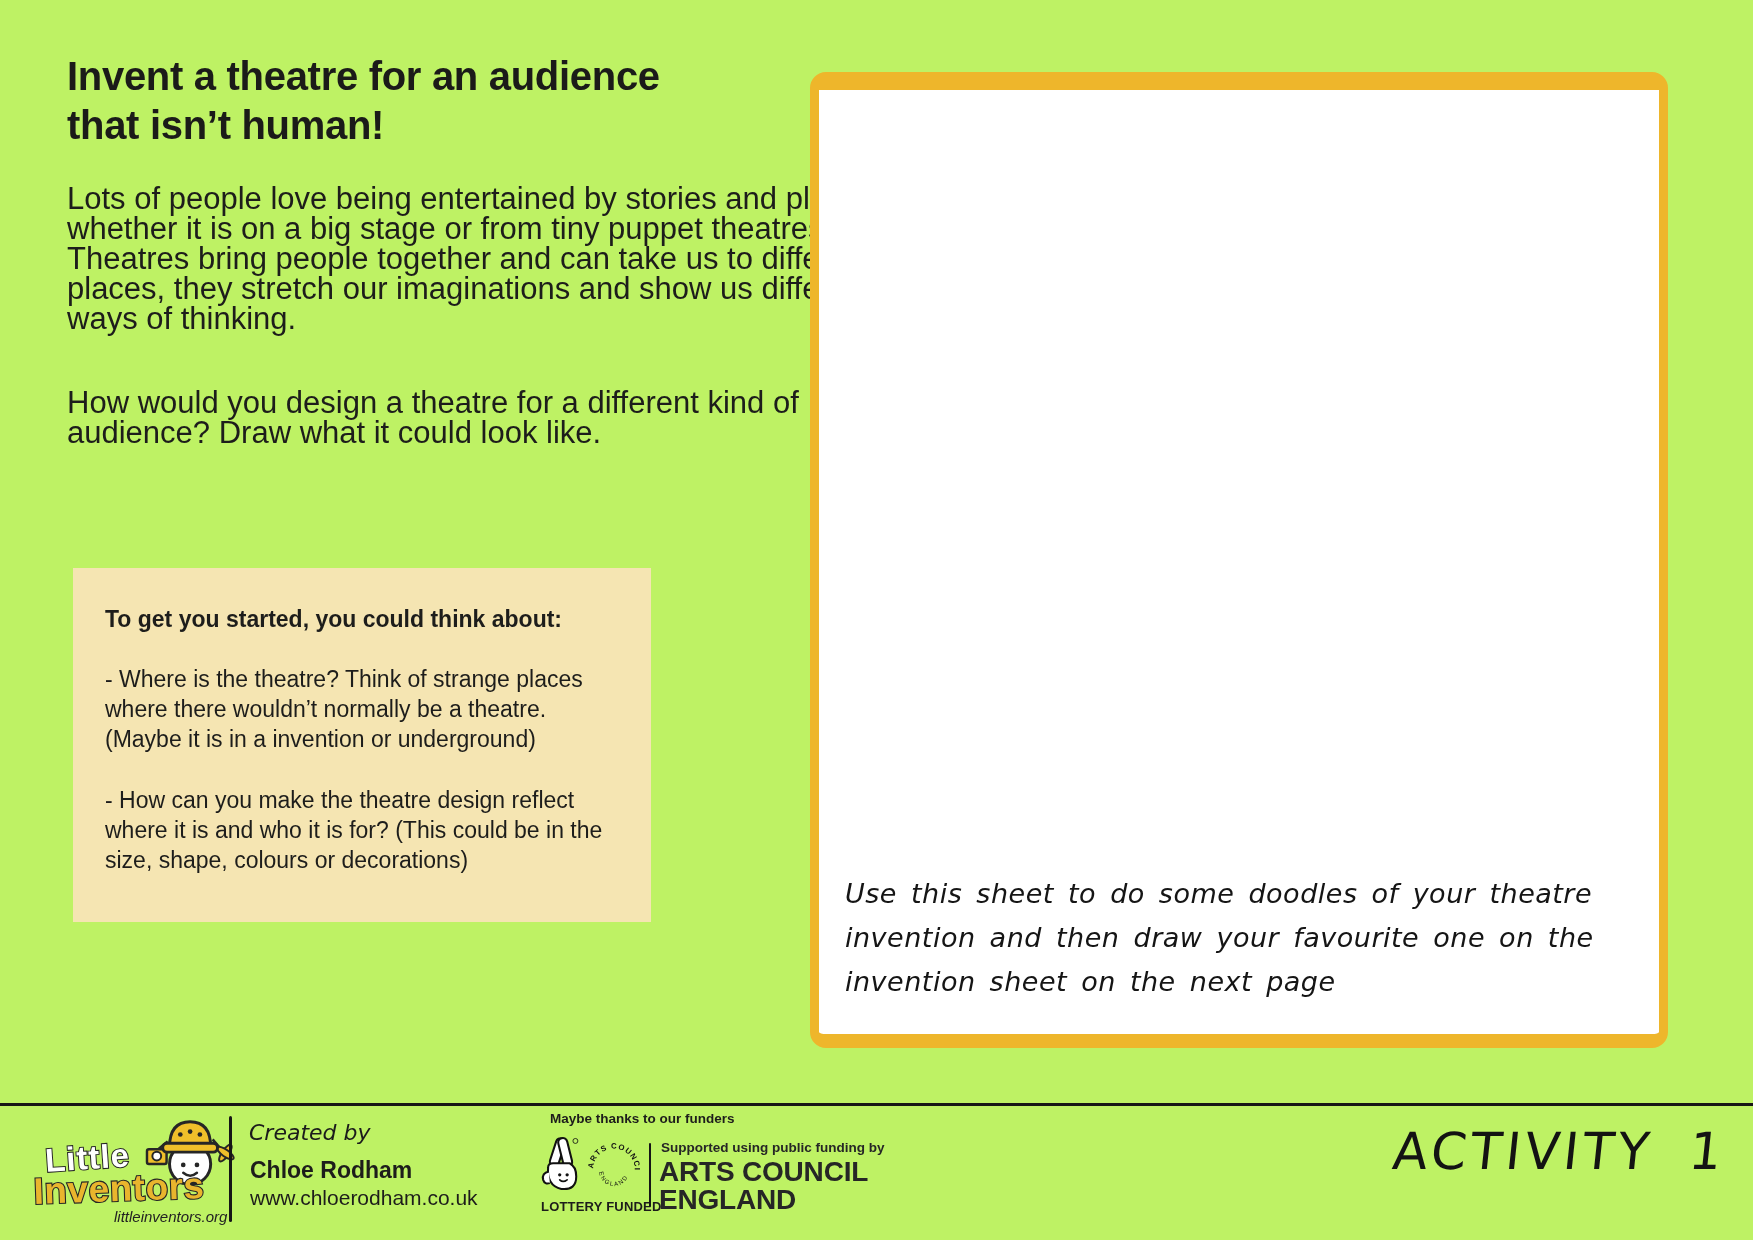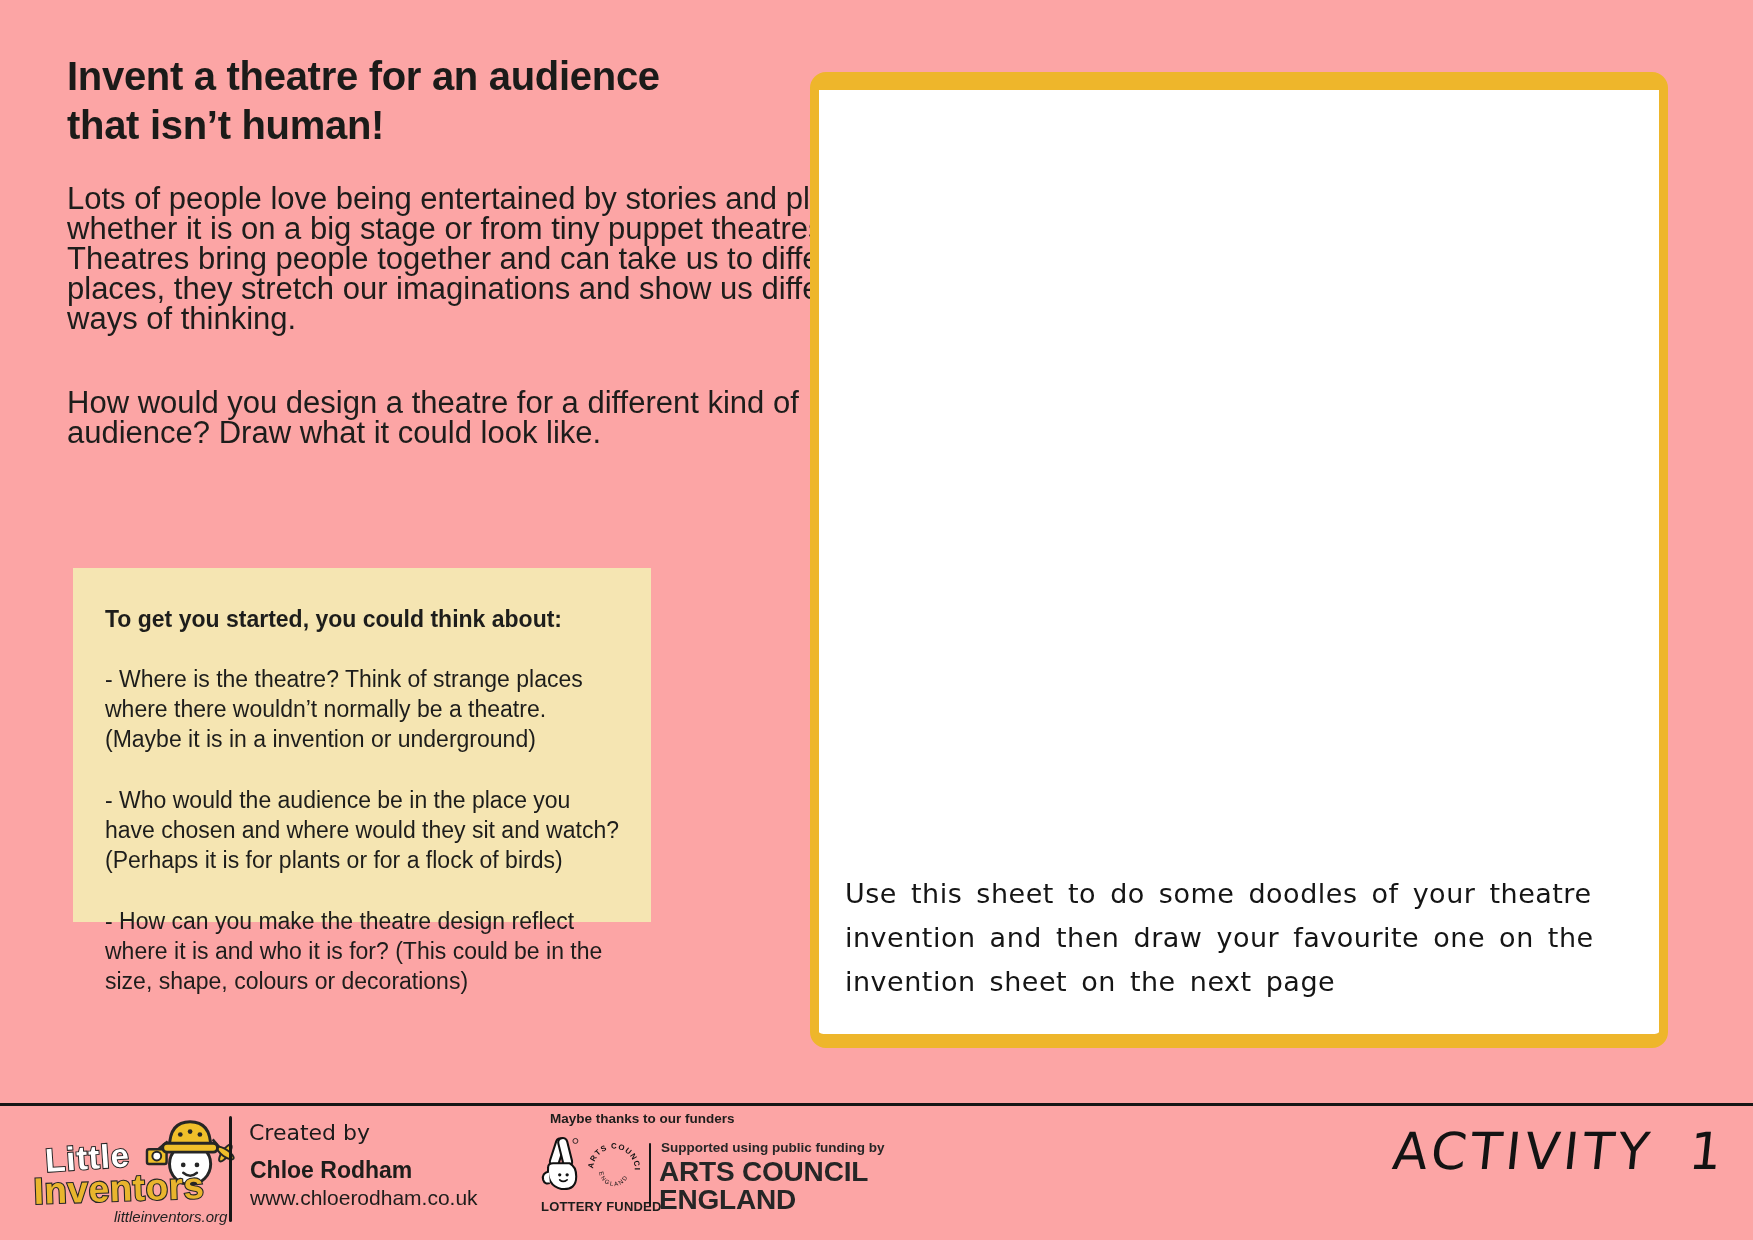--- a/index.html
+++ b/index.html
@@ -1,37 +1,37 @@
 <!DOCTYPE html>
 <html><head>
 <meta charset="utf-8">
 <style>
   html,body{margin:0;padding:0;background:#ffffff;}
-  .page{position:relative;width:1753px;height:1240px;background:#fca5a5;
+  .page{position:relative;width:1753px;height:1240px;background:#bef264;
         font-family:"Liberation Sans",sans-serif;color:#1d1d1b;overflow:hidden;}
   .abs{position:absolute;margin:0;}
 
   
   .title{left:67px;top:52px;font-size:40px;line-height:49px;font-weight:700;
          letter-spacing:-0.3px;white-space:pre;color:#1b1b19;}
   .para{font-size:31px;line-height:30px;white-space:pre;}
   .p1{left:67px;top:184px;}
   .p2{left:67px;top:388px;}
 
   
   .hintbox{left:73px;top:568px;width:578px;height:354px;background:#F5E5B2;}
   .hint-inner{position:absolute;left:32px;top:38px;right:8px;}
   .hint-h{font-size:23px;font-weight:700;margin:0 0 31px 0;white-space:pre;}
   .hint-b{font-size:23px;line-height:30px;margin:0 0 31px 0;white-space:pre;}
 
   
   .doodlebox{left:810px;top:72px;width:858px;height:976px;box-sizing:border-box;
              border:9px solid #EEB62B;border-top-width:18px;border-bottom-width:14px;
              border-radius:16px;background:#ffffff;}
-  .hand{font-family:"DejaVu Sans",sans-serif;}
+  .hand{font-family:"DejaVu Sans",sans-serif;font-style:italic;}
   .caption{left:845px;top:872px;font-size:27px;line-height:44px;letter-spacing:0.5px;
            word-spacing:5px;white-space:pre;color:#151515;}
 
   
   .footline{left:0;top:1103px;width:1753px;height:3px;background:#161616;}
   .vline{background:#161616;border-radius:2px;}
   .vline1{left:229px;top:1116px;width:3px;height:106px;}
   .vline2{left:649px;top:1143px;width:2px;height:64px;}
 
   .created-by{left:249px;top:1120px;font-size:22px;color:#1b1b1b;}
@@ -67,23 +67,20 @@
 ways of thinking.</p>
   <p class="abs para p2">How would you design a theatre for a different kind of
 audience? Draw what it could look like.</p>
 
   <div class="abs hintbox">
     <div class="hint-inner">
       <p class="hint-h">To get you started, you could think about:</p>
       <p class="hint-b">- Where is the theatre? Think of strange places
 where there wouldn’t normally be a theatre.
 (Maybe it is in a invention or underground)</p>
-      <p class="hint-b">- Who would the audience be in the place you
-have chosen and where would they sit and watch?
-(Perhaps it is for plants or for a flock of birds)</p>
       <p class="hint-b">- How can you make the theatre design reflect
 where it is and who it is for? (This could be in the
 size, shape, colours or decorations)</p>
     </div>
   </div>
 
   <div class="abs doodlebox"></div>
   <p class="abs hand caption">Use this sheet to do some doodles of your theatre
 invention and then draw your favourite one on the
 invention sheet on the next page</p>

